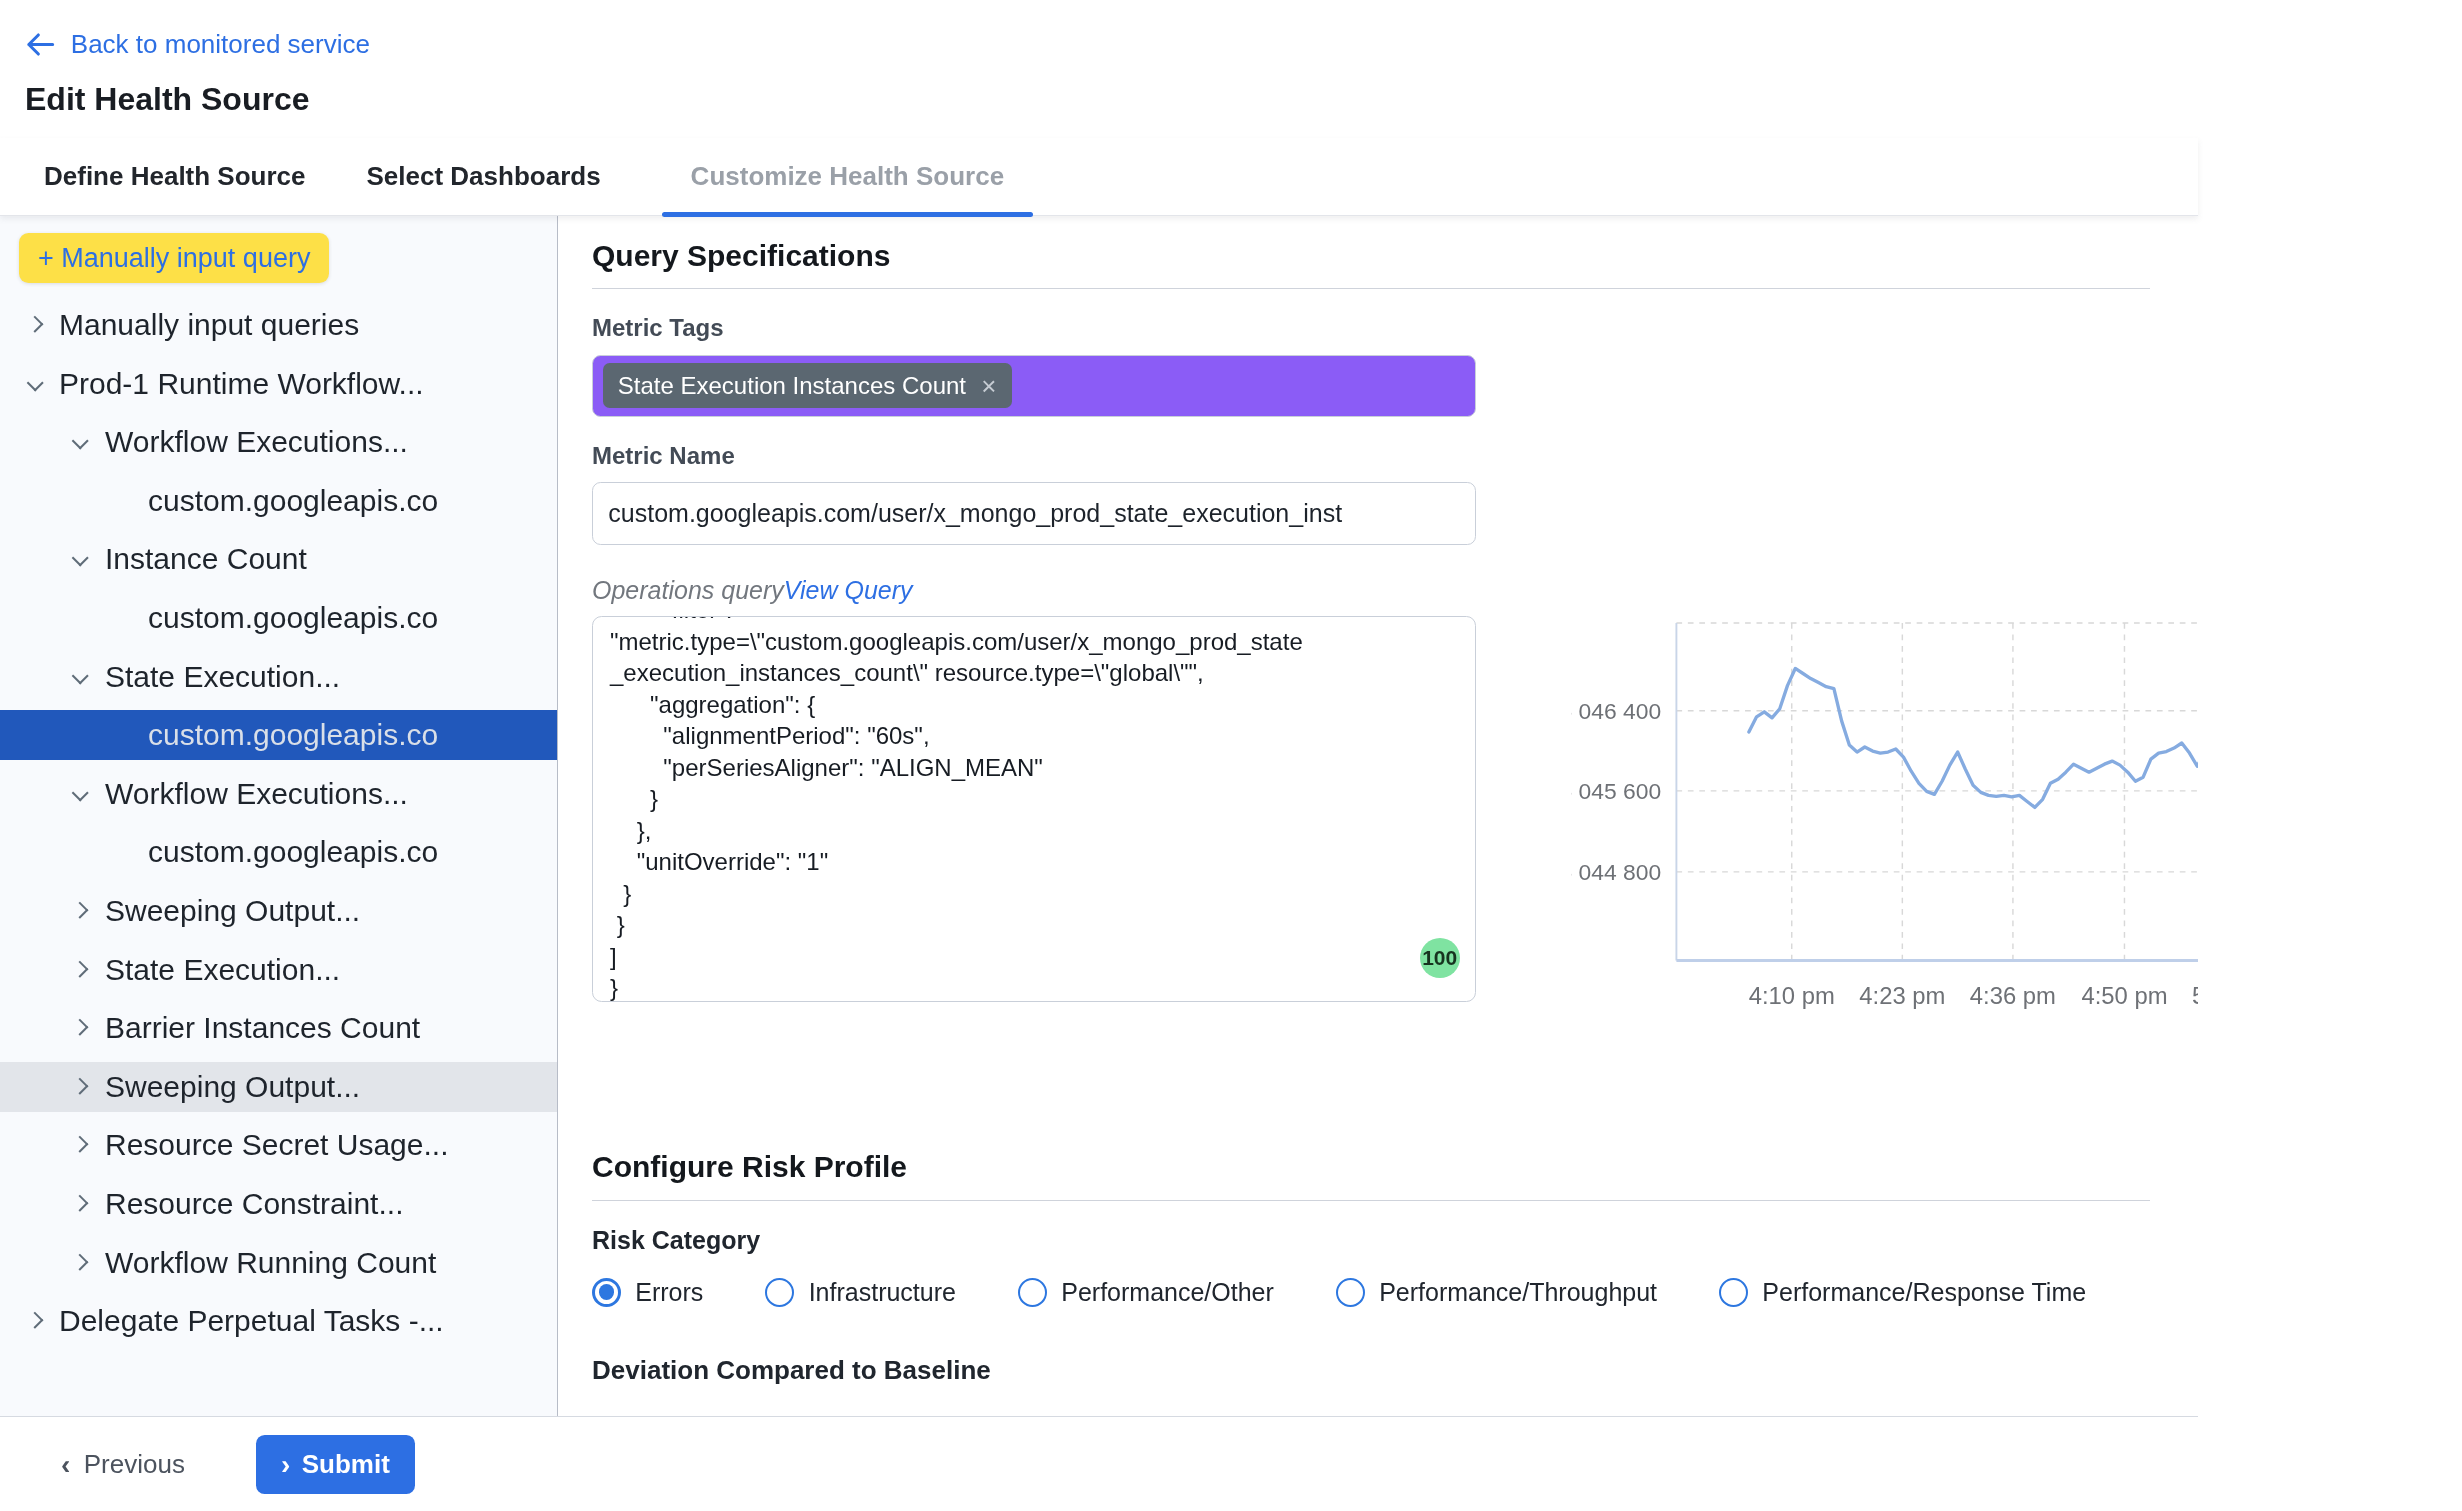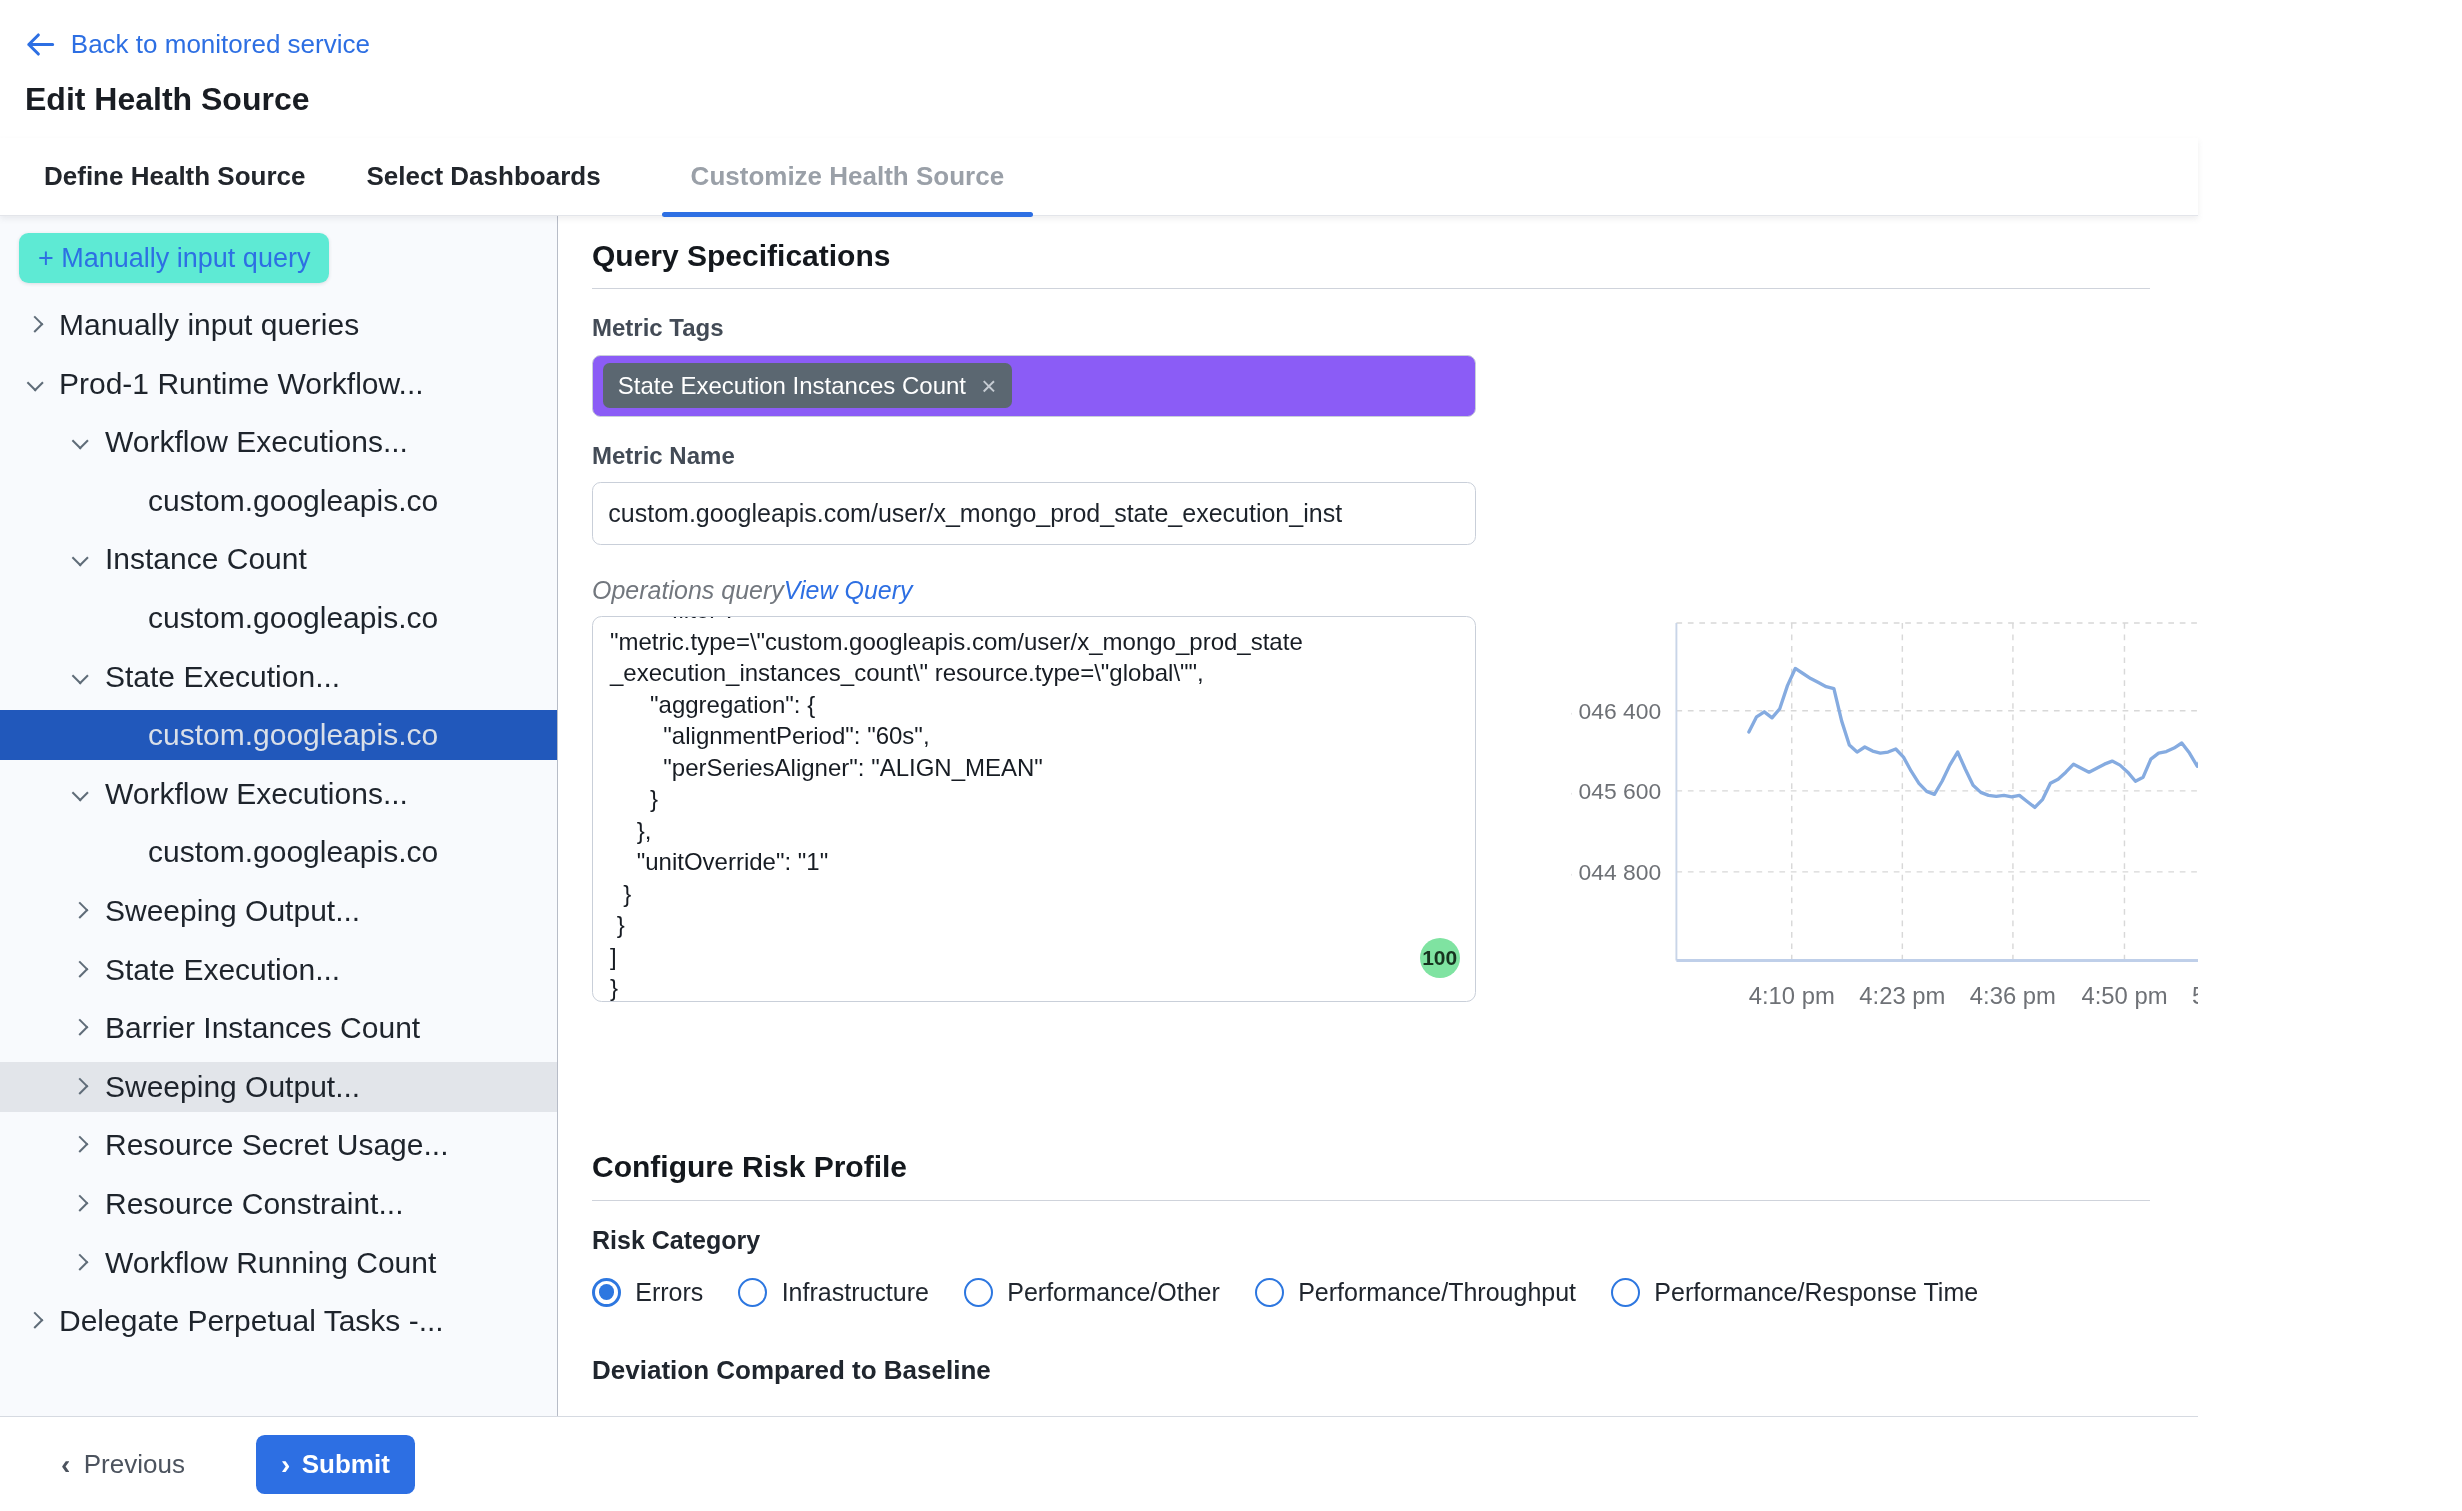--- a/index.html
+++ b/index.html
@@ -20,21 +20,21 @@
   .tabs { flex:0 0 78px; display:flex; align-items:center; gap:61px; padding-left:44px;
           border-bottom:1.9px solid #e3e5ea; box-shadow:0 2.9px 5.7px rgba(96,97,112,.10); position:relative; z-index:3; background:#fff; }
   .tab { font-size:26px; font-weight:600; color:#22262c; height:100%; display:flex; align-items:center; position:relative; cursor:pointer; }
   .tab.active { color:#9aa0a8; padding:0 29px; }
   .tab.active::after { content:""; position:absolute; left:0; right:0; bottom:-1.9px; height:4.8px; background:#2d6fe3; border-radius:2.9px; }
 
   
   .bodyrow { flex:1; display:flex; min-height:0; }
 
   .sidebar { width:558px; flex:0 0 558px; background:#f8fafd; border-right:1.4px solid #b7bcc7; padding-top:17px; overflow:hidden; }
-  .addq { display:inline-block; margin-left:19px; background:#5eead4; border-radius:9.5px; padding:9.5px 19px;
+  .addq { display:inline-block; margin-left:19px; background:#fde047; border-radius:9.5px; padding:9.5px 19px;
           color:#2d6fe3; font-size:27px; box-shadow:0 1px 3.8px rgba(40,41,61,.14); cursor:pointer; }
   .tree { margin-top:17px; }
   .trow { height:50px; margin-bottom:8.6px; display:flex; align-items:center; font-size:30px; color:#1e242c; position:relative; cursor:pointer; white-space:nowrap; overflow:hidden; }
   .chev { position:absolute; width:12.4px; height:12.4px; border-right:2.9px solid #5f6c78; border-bottom:2.9px solid #5f6c78; top:18px; }
   .chev.right { transform:rotate(-45deg); }
   .chev.down  { transform:rotate(45deg); }
   .lvl1 > .chev { left:29px; }
   .lvl2 > .chev { left:74px; }
   .lvl1 > .lbl { margin-left:59px; }
   .lvl2 > .lbl { margin-left:105px; }
@@ -61,21 +61,21 @@
   .querybox { position:relative; border:1.4px solid #c9cfd9; border-radius:9.5px; height:386px; overflow:hidden; padding:0 17px; background:#fff; }
   .querybox pre { margin:-23px 0 0 0; font-family:"Liberation Sans", sans-serif; font-size:24px; line-height:31.5px; white-space:pre-wrap; color:#171c23; }
   .badge { position:absolute; right:15.3px; bottom:23px; width:40px; height:40px; border-radius:50%; background:#7fe3a1;
            color:#17331f; font-weight:700; font-size:21px; display:flex; align-items:center; justify-content:center; }
 
   .chartcol { margin-left:95px; margin-top:315px; }
   .chart text { font-family:"Liberation Sans", sans-serif; fill:#6e7176; }
 
   .risk-h2 { margin-top:113px !important; }
   .rclabel { font-size:25px; font-weight:600; color:#20262e; margin:25px 0 0; }
-  .radios { display:flex; align-items:center; gap:35px; margin-top:23px; }
+  .radios { display:flex; align-items:center; gap:62px; margin-top:23px; }
   .ropt { display:flex; align-items:center; gap:14.3px; cursor:pointer; }
   .rdot { width:29px; height:29px; border-radius:50%; border:2.9px solid #2d77e0; background:#fff; display:flex; align-items:center; justify-content:center; flex:0 0 29px; }
   .rdot .in { width:15.3px; height:15.3px; border-radius:50%; background:#2d77e0; display:none; }
   .ropt.sel .rdot { border-width:3.8px; }
   .ropt.sel .rdot .in { display:block; }
   .ropt .rlbl { font-size:25px; color:#20262e; }
   .devlabel { font-size:26px; font-weight:600; color:#20262e; margin-top:48px; }
 
   
   .footer { flex:0 0 96px; border-top:1.4px solid #d6dae1; background:#fff; display:flex; align-items:center; padding-left:61px; gap:71px; }

